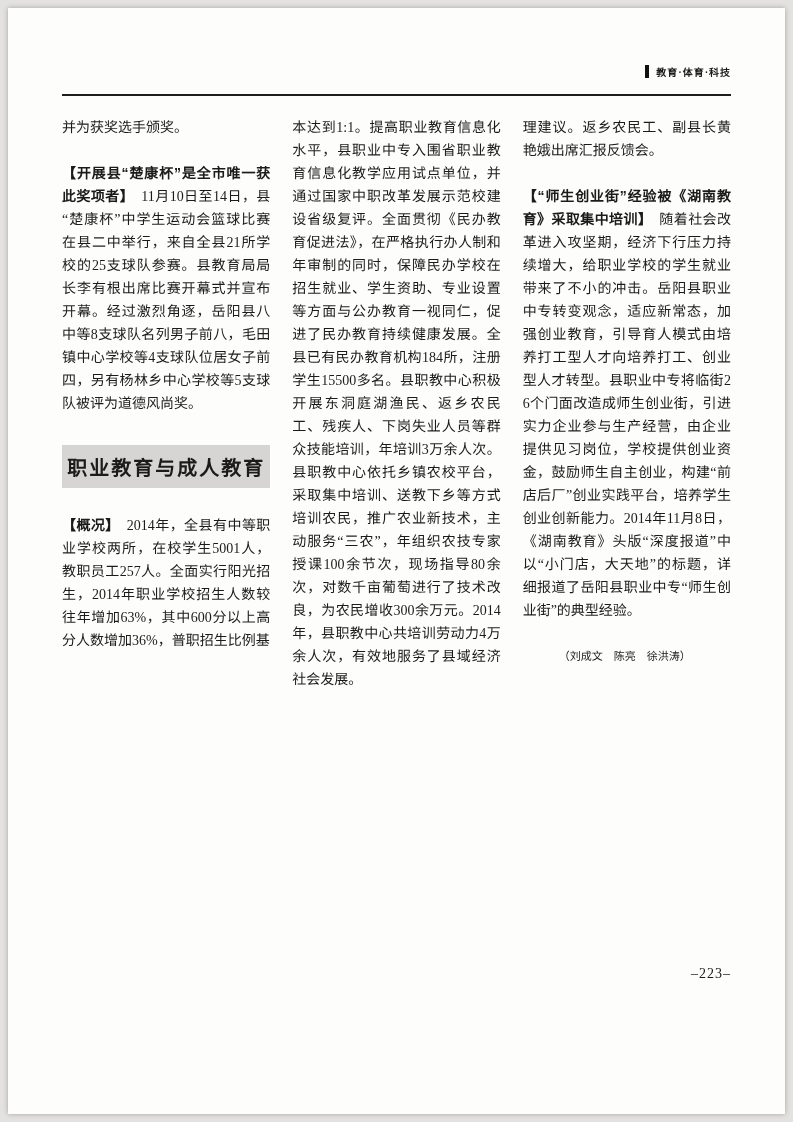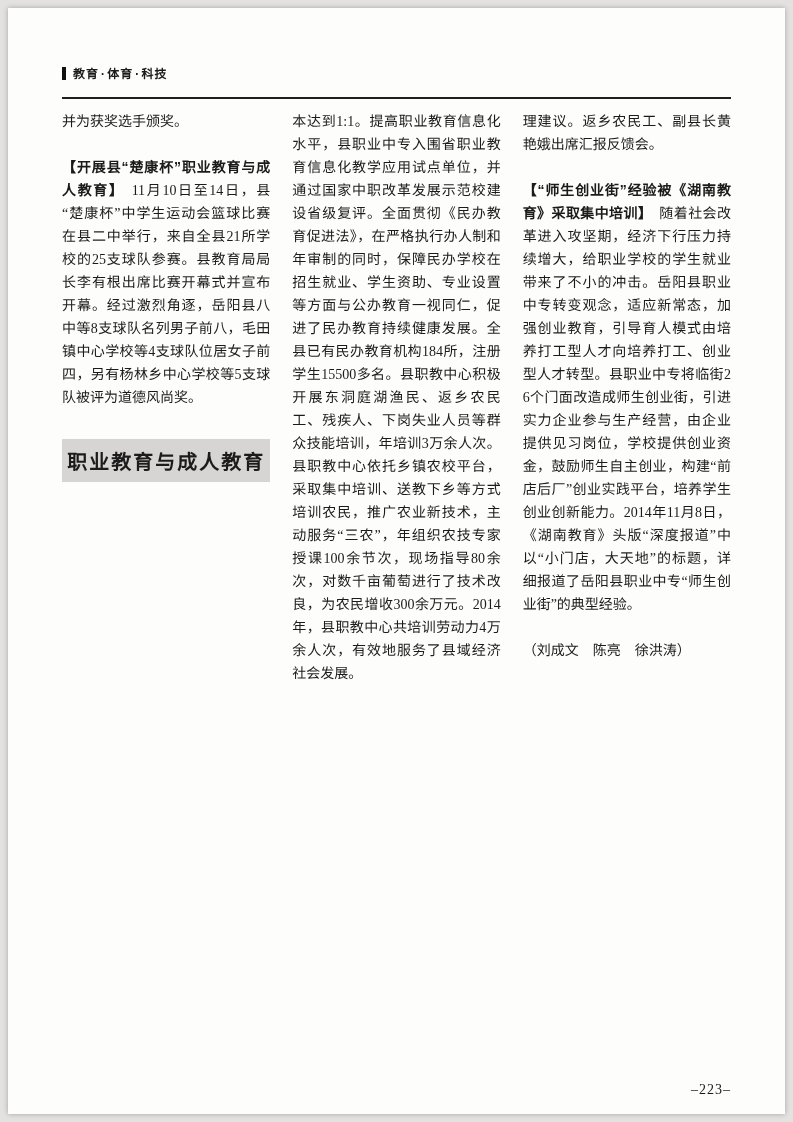--- a/index.html
+++ b/index.html
@@ -12,50 +12,50 @@
   }
   .page {
     position:absolute; left:8px; top:8px;
     width:777px; height:1106px;
     background:#fdfdfb;
     box-shadow:0 0 5px rgba(0,0,0,.28);
   }
   .inner { position:absolute; left:54px; right:54px; top:0; }
   .header {
     margin-top:56px;
-    display:flex; align-items:center; gap:7px;
-    font-family:Liberation Mono, monospace;
-    font-weight:bold; font-size:12px; letter-spacing:1px;
+    display:flex; justify-content:flex-end; align-items:center; gap:7px;
+    font-family:Liberation Serif, serif;
+    font-weight:bold; font-size:10px; letter-spacing:1px;
   }
   .header-bar { width:4px; height:13px; background:#111; display:inline-block; }
   .rule { border-top:2px solid #1e1e1e; margin-top:15px; }
-  .columns { display:flex; gap:22px; margin-top:11px; }
+  .columns { display:flex; gap:22px; margin-top:20px; }
   .col { flex:1; min-width:0; }
   .para {
     font-size:14px; line-height:23px;
     text-align:justify;
     word-break:break-all;
   }
   .article { margin-top:23px; }
   .title {
     font-weight:bold;
     font-family:"Liberation Sans", sans-serif;
     margin-right:7px;
   }
   .section-bar {
     margin:30px 0 26px;
     background:#d6d5d3;
     text-align:center;
     font-family:"Liberation Sans", sans-serif;
     font-weight:bold; font-size:20px;
     padding:7px 0; letter-spacing:2px;
   }
-  .attribution { margin-top:23px; text-align:left; font-size:14px; line-height:23px; padding-right:4px; }
+  .attribution { margin-top:23px; text-align:center; font-size:11px; line-height:23px; padding-right:4px; }
   .page-number {
-    position:absolute; top:1074px; right:54px;
+    position:absolute; top:958px; right:54px;
     font-size:14px; letter-spacing:1px;
   }
 </style>
 </head>
 <body>
 
 <div class="page">
   <div class="inner">
 
     <div class="header">
@@ -63,26 +63,29 @@
       <span>教育·体育·科技</span>
     </div>
     <div class="rule"></div>
 
     <div class="columns">
 
       <div class="col">
         <p class="para">并为获奖选手颁奖。</p>
 
         <p class="para article">
-          <span class="title">【开展县“楚康杯”职业教育与成人教育】</span><span>11月10日至14日，县“楚康杯”中学生运动会篮球比赛在县二中举行，来自全县21所学校的25支球队参赛。县教育局局长李有根出席比赛开幕式并宣布开幕。经过激烈角逐，岳阳县八中等8支球队名列男子前八，毛田镇中心学校等4支球队位居女子前四，另有杨林乡中心学校等5支球队被评为道德风尚奖。</span>
+          <span class="title">【开展县“楚康杯”是全市唯一获此奖项者】</span><span>11月10日至14日，县“楚康杯”中学生运动会篮球比赛在县二中举行，来自全县21所学校的25支球队参赛。县教育局局长李有根出席比赛开幕式并宣布开幕。经过激烈角逐，岳阳县八中等8支球队名列男子前八，毛田镇中心学校等4支球队位居女子前四，另有杨林乡中心学校等5支球队被评为道德风尚奖。</span>
         </p>
 
 
         <div class="section-bar">职业教育与成人教育</div>
 
+        <p class="para">
+          <span class="title">【概况】</span><span>2014年，全县有中等职业学校两所，在校学生5001人，教职员工257人。全面实行阳光招生，2014年职业学校招生人数较往年增加63%，其中600分以上高分人数增加36%，普职招生比例基</span>
+        </p>
       </div>
 
       <div class="col">
         <p class="para">本达到1:1。提高职业教育信息化水平，县职业中专入围省职业教育信息化教学应用试点单位，并通过国家中职改革发展示范校建设省级复评。全面贯彻《民办教育促进法》，在严格执行办人制和年审制的同时，保障民办学校在招生就业、学生资助、专业设置等方面与公办教育一视同仁，促进了民办教育持续健康发展。全县已有民办教育机构184所，注册学生15500多名。县职教中心积极开展东洞庭湖渔民、返乡农民工、残疾人、下岗失业人员等群众技能培训，年培训3万余人次。县职教中心依托乡镇农校平台，采取集中培训、送教下乡等方式培训农民，推广农业新技术，主动服务“三农”，年组织农技专家授课100余节次，现场指导80余次，对数千亩葡萄进行了技术改良，为农民增收300余万元。2014年，县职教中心共培训劳动力4万余人次，有效地服务了县域经济社会发展。</p>
 
       </div>
 
       <div class="col">
         <p class="para">理建议。返乡农民工、副县长黄艳娥出席汇报反馈会。</p>
 

